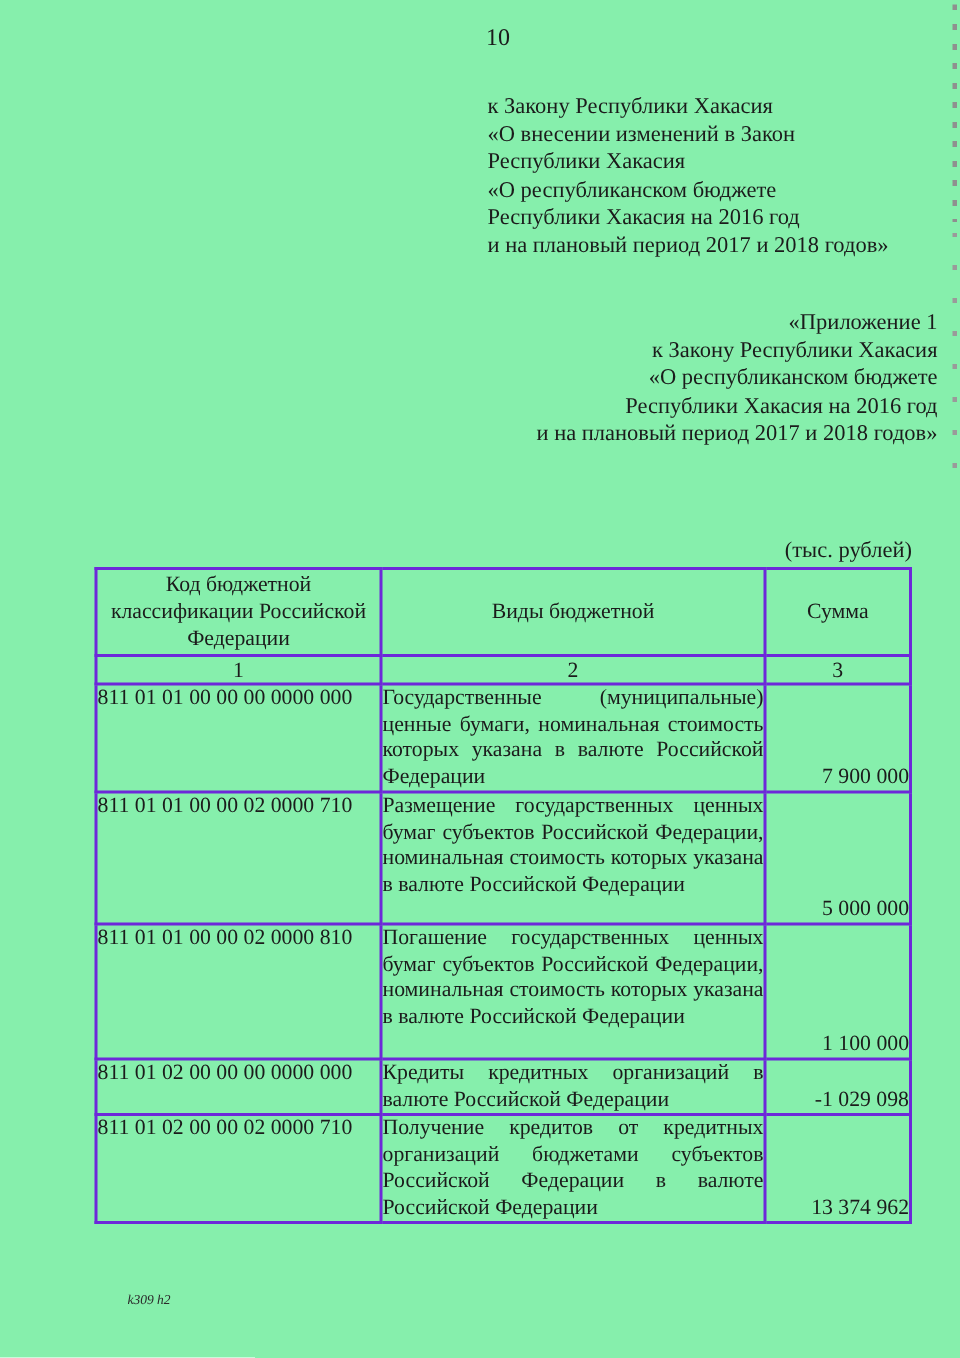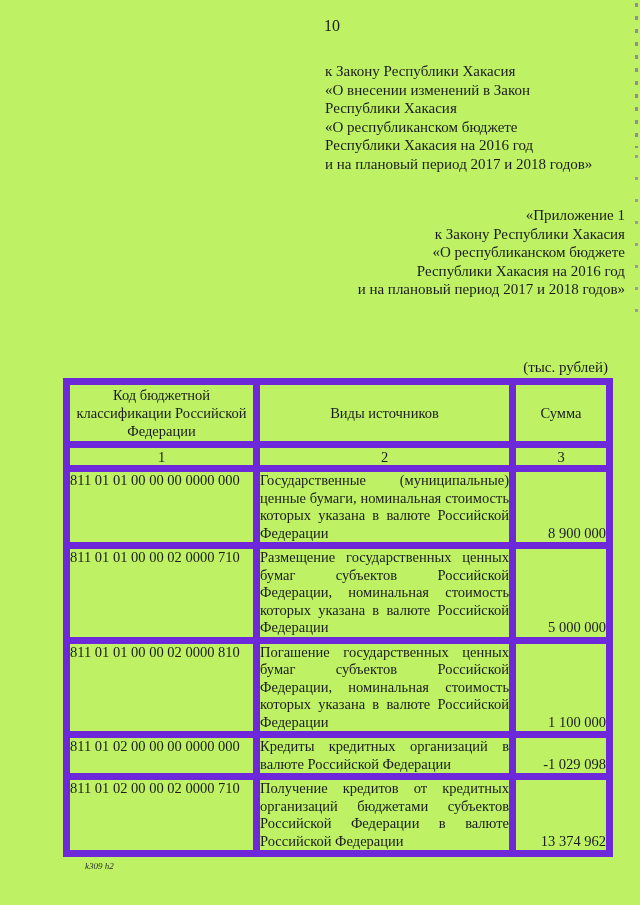--- a/index.html
+++ b/index.html
@@ -1,20 +1,20 @@
 <!DOCTYPE html>
 <html lang="ru"><head>
 <meta charset="utf-8">
 <style>
   html, body { margin: 0; padding: 0; background: #ffffff; }
   .page {
     position: relative;
     width: 640px;
     height: 905px;
-    background: #bef264;
+    background: #86efac;
     font-family: "Liberation Serif", "DejaVu Serif", serif;
     color: #1b1b1b;
     overflow: hidden;
   }
 
   
   .page-number {
     position: absolute;
     top: 17px;
     left: 0;
@@ -62,21 +62,21 @@
     left: 63px;
     top: 378px;
     width: 543px;
     border-collapse: collapse;
     table-layout: fixed;
   }
   table.sources col.c1 { width: 190px; }
   table.sources col.c2 { width: 256px; }
   table.sources col.c3 { width: 97px; }
   table.sources td, table.sources th {
-    border: 7px solid #6d28d9;
+    border: 2px solid #6d28d9;
     font-size: 14.5px;
     font-weight: normal;
     padding: 0;
     overflow: hidden;
   }
   th.head {
     text-align: center;
     vertical-align: middle;
     height: 56px;
     line-height: 18px;
@@ -168,32 +168,32 @@
 
   <table class="sources">
     <colgroup>
         <col class="c1">
         <col class="c2">
         <col class="c3">
       </colgroup>
     <tbody>
       <tr>
         <th class="head">Код бюджетной классификации Российской Федерации</th>
-        <th class="head">Виды источников</th>
+        <th class="head">Виды бюджетной</th>
         <th class="head">Сумма</th>
       </tr>
       <tr class="nums">
         <td>1</td>
         <td>2</td>
         <td>3</td>
       </tr>
       <tr class="bold" style="height:70px">
         <td class="code">811 01 01 00 00 00 0000 000</td>
         <td class="desc">Государственные (муниципальные) ценные бумаги, номинальная стоимость которых указана в валюте Российской Федерации</td>
-        <td class="amount">8 900 000</td>
+        <td class="amount">7 900 000</td>
       </tr>
       <tr style="height:88px">
         <td class="code">811 01 01 00 00 02 0000 710</td>
         <td class="desc">Размещение государственных ценных бумаг субъектов Российской Федерации, номинальная стоимость которых указана в валюте Российской Федерации</td>
         <td class="amount">5 000 000</td>
       </tr>
       <tr style="height:90px">
         <td class="code">811 01 01 00 00 02 0000 810</td>
         <td class="desc">Погашение государственных ценных бумаг субъектов Российской Федерации, номинальная стоимость которых указана в валюте Российской Федерации</td>
         <td class="amount">1 100 000</td>

